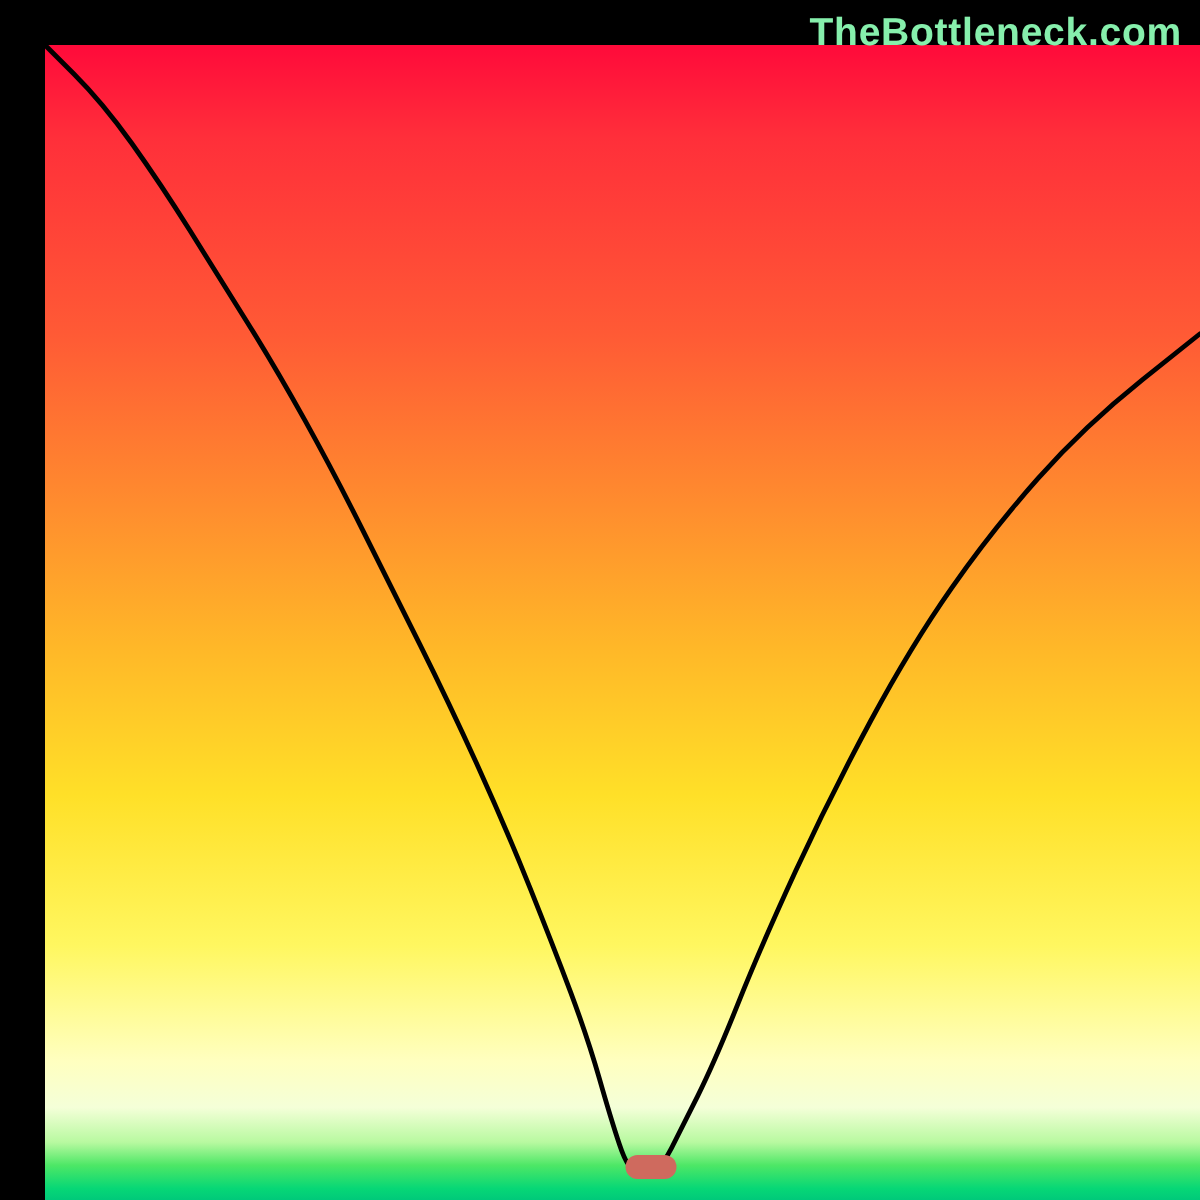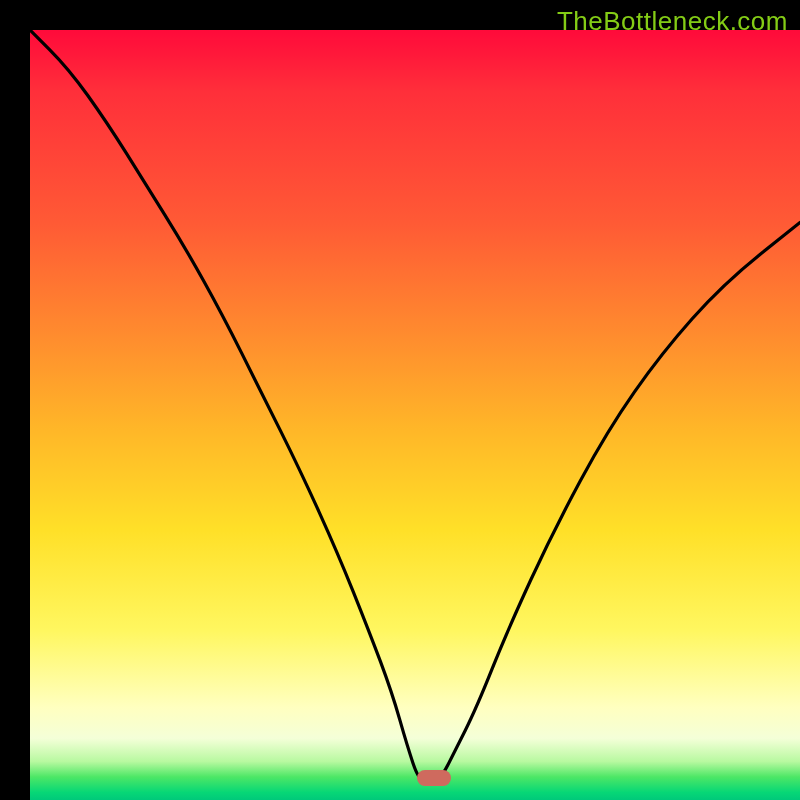--- a/index.html
+++ b/index.html
@@ -14,23 +14,23 @@
   .frame {
     position: relative;
     width: 800px;
     height: 800px;
     background: #000;
   }
   .watermark {
     position: absolute;
     top: 6px;
     right: 12px;
-    color: #84cc16;
+    color: #86efac;
     font-size: 26px;
-    font-weight: 400;
+    font-weight: 700;
     letter-spacing: 0.5px;
     z-index: 10;
     user-select: none;
   }
   .plot-area {
     position: absolute;
     left: 30px;
     top: 30px;
     width: 770px;
     height: 770px;

